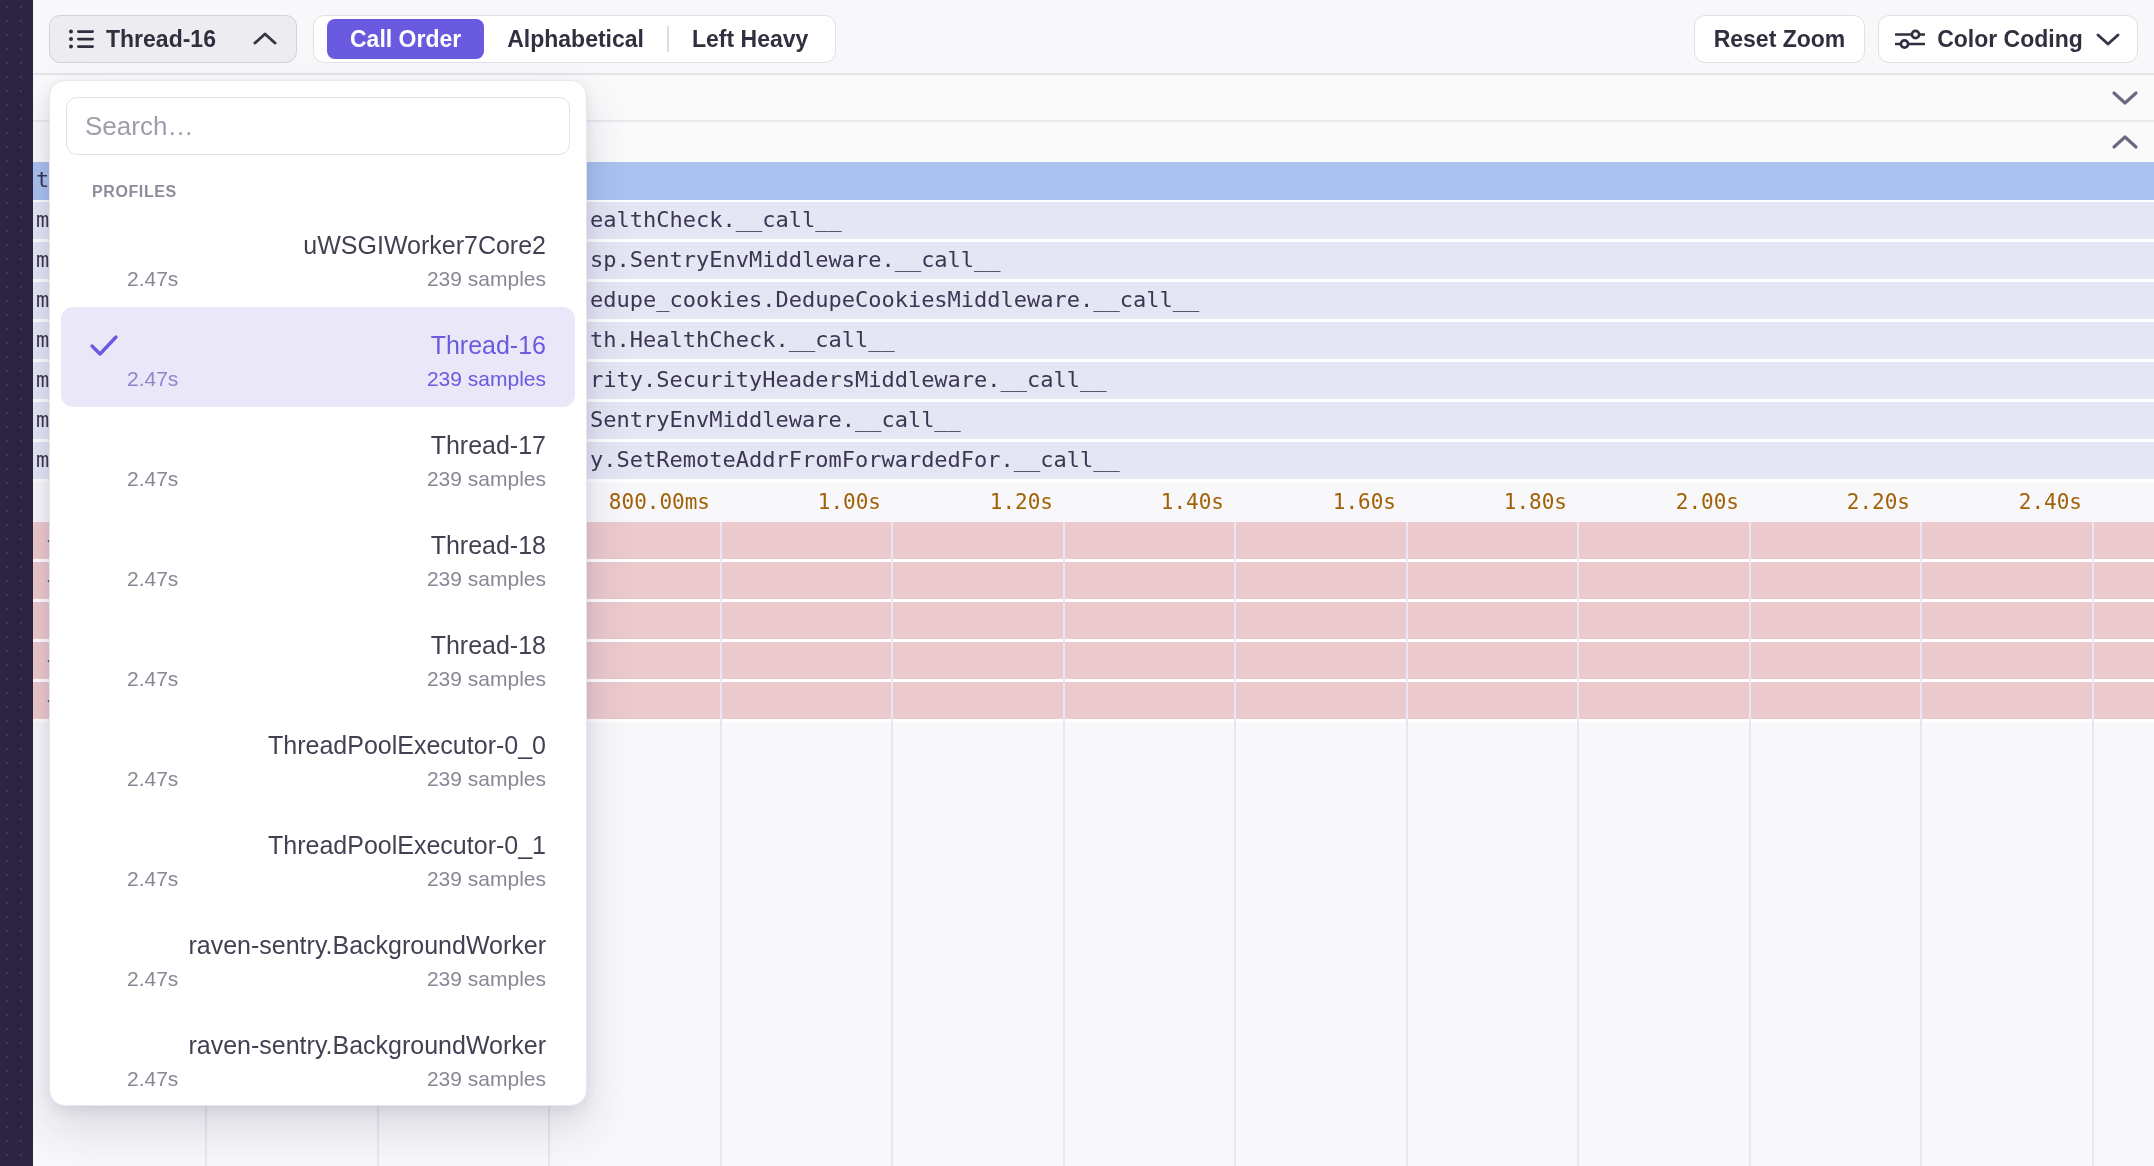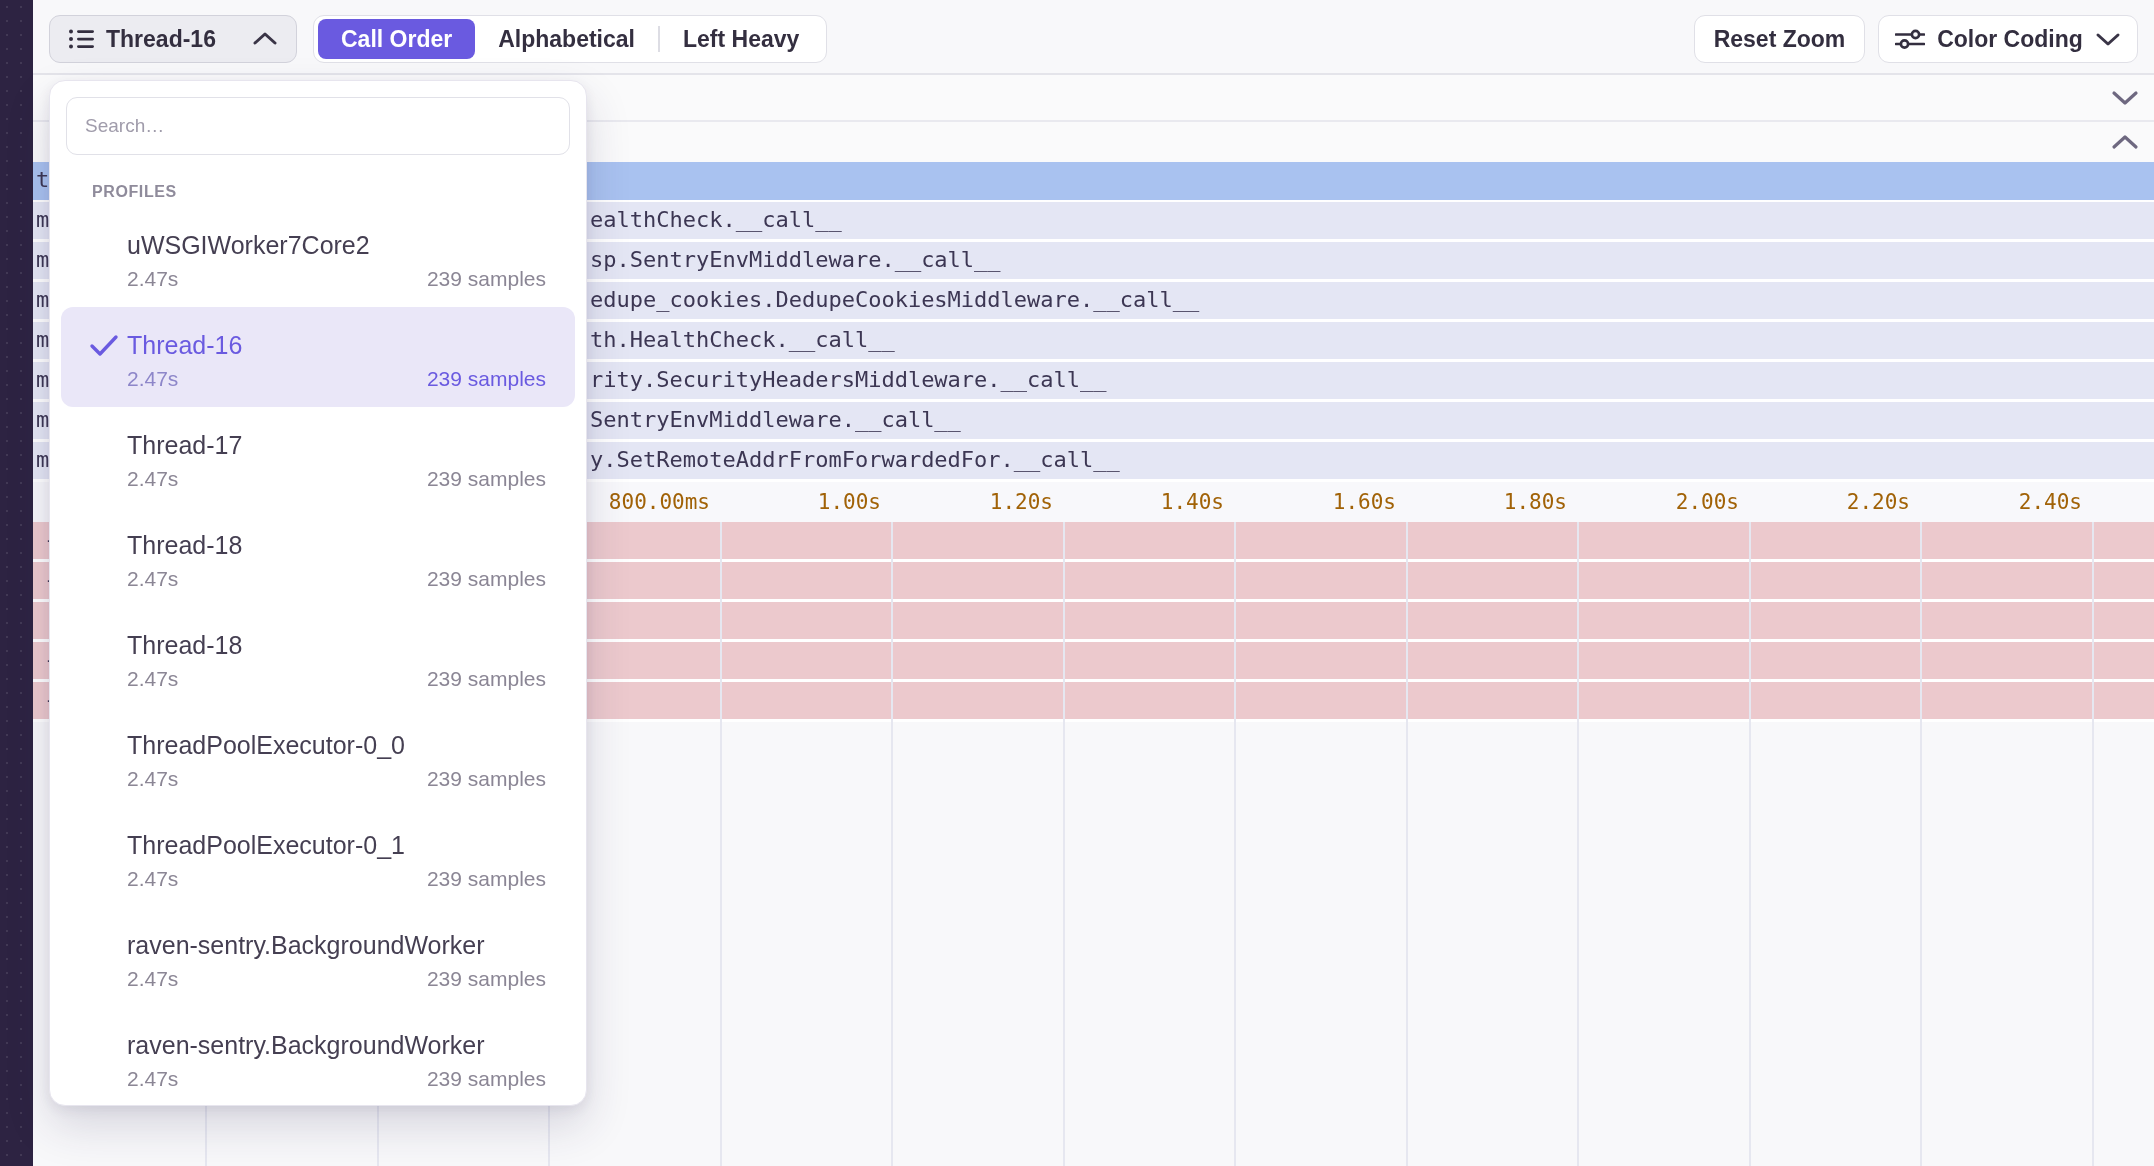--- a/index.html
+++ b/index.html
@@ -16,21 +16,21 @@
   .toolbar { position:absolute; left:33px; top:0; right:0; height:73px; background:#f8f8fa; z-index:4; }
   .tool-btn { position:absolute; top:15px; height:48px; background:#fff; border:1px solid #e0e0e7;
     border-radius:11px; display:flex; align-items:center; justify-content:center; gap:11px;
     font-size:23px; font-weight:700; color:#332e3f; cursor:pointer; }
   .thread-btn { left:16px; width:248px; background:#ececf1; border-color:#d2d2db; justify-content:flex-start; padding:0 18px; }
   .thread-btn .lbl { flex:1; text-align:left; }
   .pill-group { position:absolute; top:15px; height:48px; background:#fff; border:1px solid #e0e0e7;
     border-radius:11px; display:flex; align-items:center; padding:0 4px; }
   .pill { height:40px; display:flex; align-items:center; padding:0 23px; font-size:23px; font-weight:700;
     color:#342f40; border-radius:8px; cursor:pointer; white-space:nowrap; }
-  .pill.active { background:#6a5ae0; color:#fff; }
+  .pill.active { background:#6a5ae0; color:#fff;margin-left:9px; }
   .vdiv { width:2px; height:26px; background:#dddde4; }
   .group-sort { left:280px; }
   .group-dir  { left:790px; }
   .find-box { position:absolute; left:1121px; top:15px; width:521px; height:48px; background:#fff;
     border:1px solid #e0e0e7; border-radius:11px; display:flex; align-items:center; gap:12px; padding:0 16px; }
   .find-box input { flex:1; border:none; outline:none; font-size:23px; color:#3a3548; background:transparent; font-family:"Liberation Sans",sans-serif; }
   .find-box input::placeholder { color:#9d99a8; }
   .reset-btn { left:1661px; width:171px; }
   .color-btn { left:1845px; width:260px; gap:12px; }
 
@@ -51,27 +51,27 @@
   .gridline { position:absolute; top:522px; bottom:0; width:2px; background:#e6e7f0; z-index:2; }
   .pinkrow .fl { left:11px; }
   .below-area { position:absolute; left:0; right:0; top:722px; bottom:0; background:#f8f8fa; }
 
   
   .panel { position:absolute; left:49px; top:80px; width:538px; height:1026px; background:#fff;
     border:1px solid #e7e5ee; border-radius:16px; z-index:10;
     box-shadow:0 20px 45px rgba(45,35,80,.16), 0 4px 12px rgba(45,35,80,.08); }
   .panel-search { margin:16px 16px 0; height:58px; display:flex; align-items:center;
     border:1px solid #e1e1e8; border-radius:11px; padding:0 18px; background:#fff; }
-  .panel-search input { flex:1; border:none; outline:none; font-size:19px; color:#3a3548; font-family:"Liberation Sans",sans-serif; }
+  .panel-search input { flex:1; border:none; outline:none; font-size:26px; color:#3a3548; font-family:"Liberation Sans",sans-serif; }
   .panel-search input::placeholder { color:#a09cab; }
   .dd-section { margin:28px 0 0 42px; height:20px; font-size:16px; font-weight:700; letter-spacing:.6px; color:#8f8b9b; }
   .dd-list { margin-top:4px; }
   .dd-item { position:relative; height:100px; margin:0 11px; border-radius:12px; padding:24px 29px 0 66px; cursor:pointer; }
   .dd-item.selected { background:#eae7f8; }
-  .dd-name { font-size:25px; line-height:28px; color:#453f52; white-space:nowrap; }
+  .dd-name { font-size:25px; line-height:28px; color:#453f52; white-space:nowrap;text-align:right; }
   .dd-item.selected .dd-name { color:#6a5ae0; }
   .dd-stats { display:flex; justify-content:space-between; margin-top:8px; font-size:21px; color:#8b8695; }
   .dd-item.selected .dur { color:#8d86c9; }
   .dd-item.selected .samp { color:#6a5ae0; }
   .dd-check { position:absolute; left:28px; top:26px; display:none; }
   .dd-item.selected .dd-check { display:block; }
 </style>
 </head>
 <body>
 

